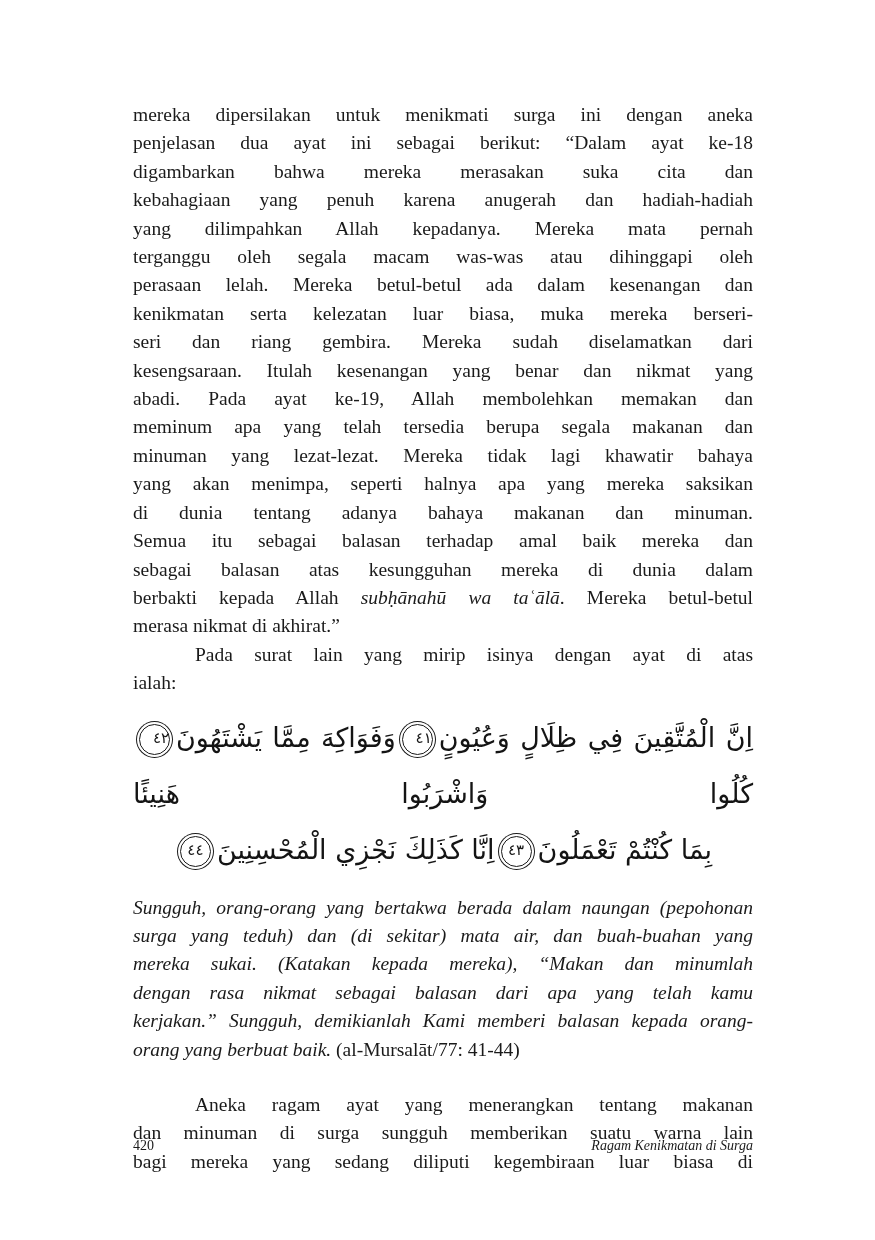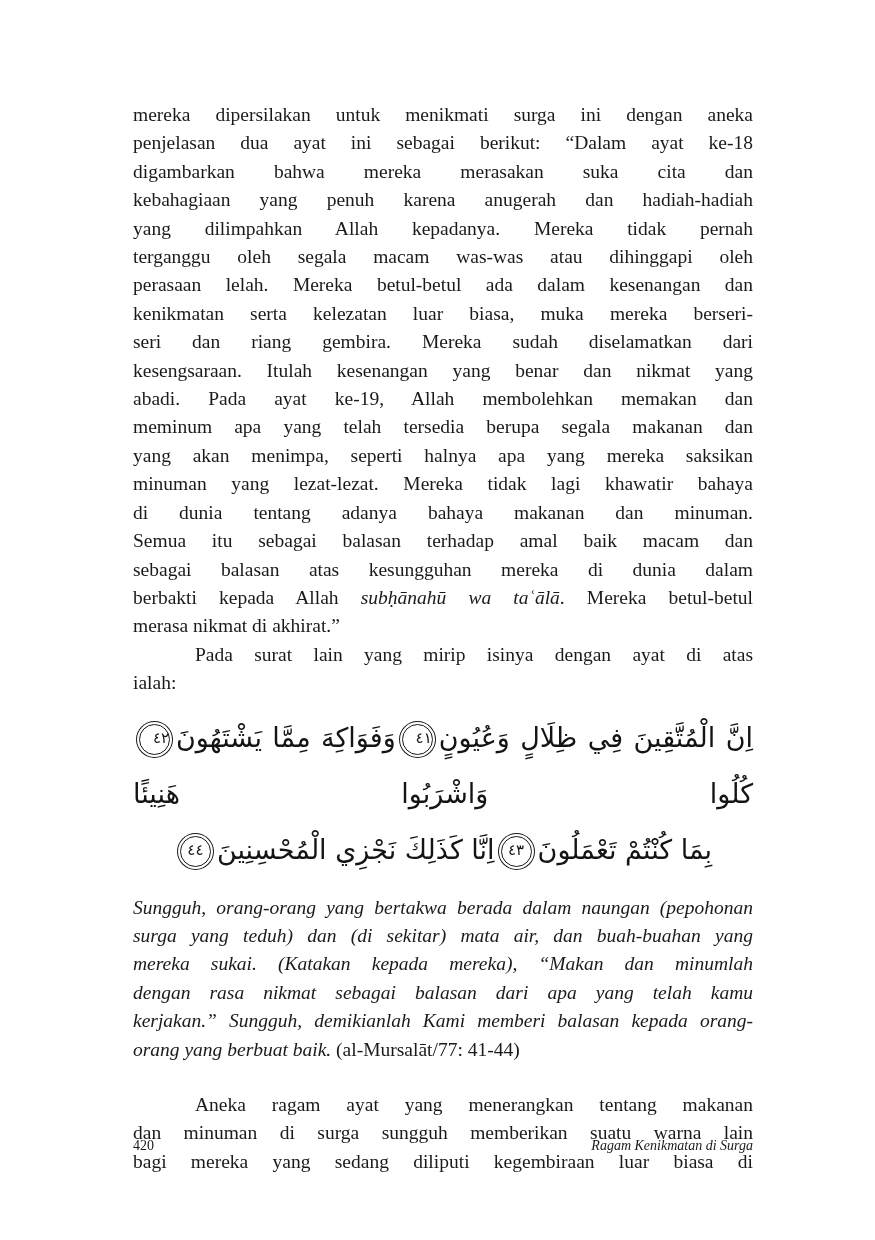--- a/index.html
+++ b/index.html
@@ -80,32 +80,32 @@
 
 <div class="page">
 
   <div class="text-block">
 
     <div>
       <div class="ln">mereka dipersilakan untuk menikmati surga ini dengan aneka</div>
       <div class="ln">penjelasan dua ayat ini sebagai berikut: “Dalam ayat ke-18</div>
       <div class="ln">digambarkan bahwa mereka merasakan suka cita dan</div>
       <div class="ln">kebahagiaan yang penuh karena anugerah dan hadiah-hadiah</div>
-      <div class="ln">yang dilimpahkan Allah kepadanya. Mereka tidak pernah</div>
+      <div class="ln">yang dilimpahkan Allah kepadanya. Mereka mata pernah</div>
       <div class="ln">terganggu oleh segala macam was-was atau dihinggapi oleh</div>
       <div class="ln">perasaan lelah. Mereka betul-betul ada dalam kesenangan dan</div>
       <div class="ln">kenikmatan serta kelezatan luar biasa, muka mereka berseri-</div>
       <div class="ln">seri dan riang gembira. Mereka sudah diselamatkan dari</div>
       <div class="ln">kesengsaraan. Itulah kesenangan yang benar dan nikmat yang</div>
       <div class="ln">abadi. Pada ayat ke-19, Allah membolehkan memakan dan</div>
       <div class="ln">meminum apa yang telah tersedia berupa segala makanan dan</div>
+      <div class="ln">minuman yang lezat-lezat. Mereka tidak lagi khawatir bahaya</div>
       <div class="ln">yang akan menimpa, seperti halnya apa yang mereka saksikan</div>
-      <div class="ln">minuman yang lezat-lezat. Mereka tidak lagi khawatir bahaya</div>
       <div class="ln">di dunia tentang adanya bahaya makanan dan minuman.</div>
-      <div class="ln">Semua itu sebagai balasan terhadap amal baik macam dan</div>
+      <div class="ln">Semua itu sebagai balasan terhadap amal baik mereka dan</div>
       <div class="ln">sebagai balasan atas kesungguhan mereka di dunia dalam</div>
       <div class="ln"><span>berbakti kepada Allah </span><span class="it">subḥānahū wa taʿālā</span><span>. Mereka betul-betul</span></div>
       <div class="ln end">merasa nikmat di akhirat.”</div>
     </div>
 
     <div>
       <div class="ln indent">Pada surat lain yang mirip isinya dengan ayat di atas</div>
       <div class="ln end">ialah:</div>
     </div>
 

